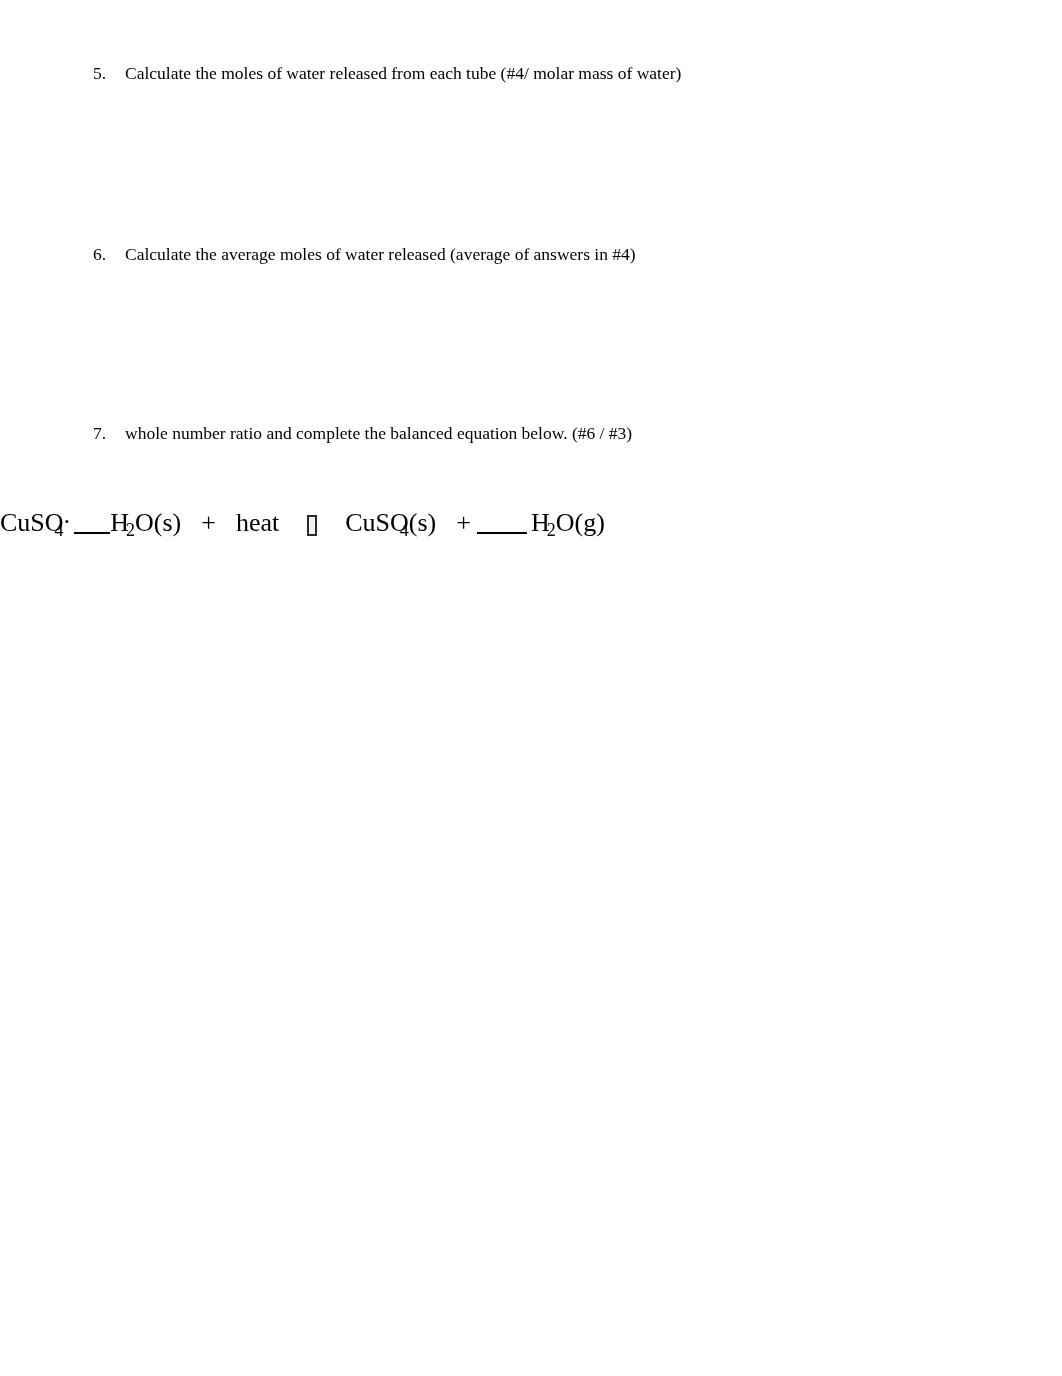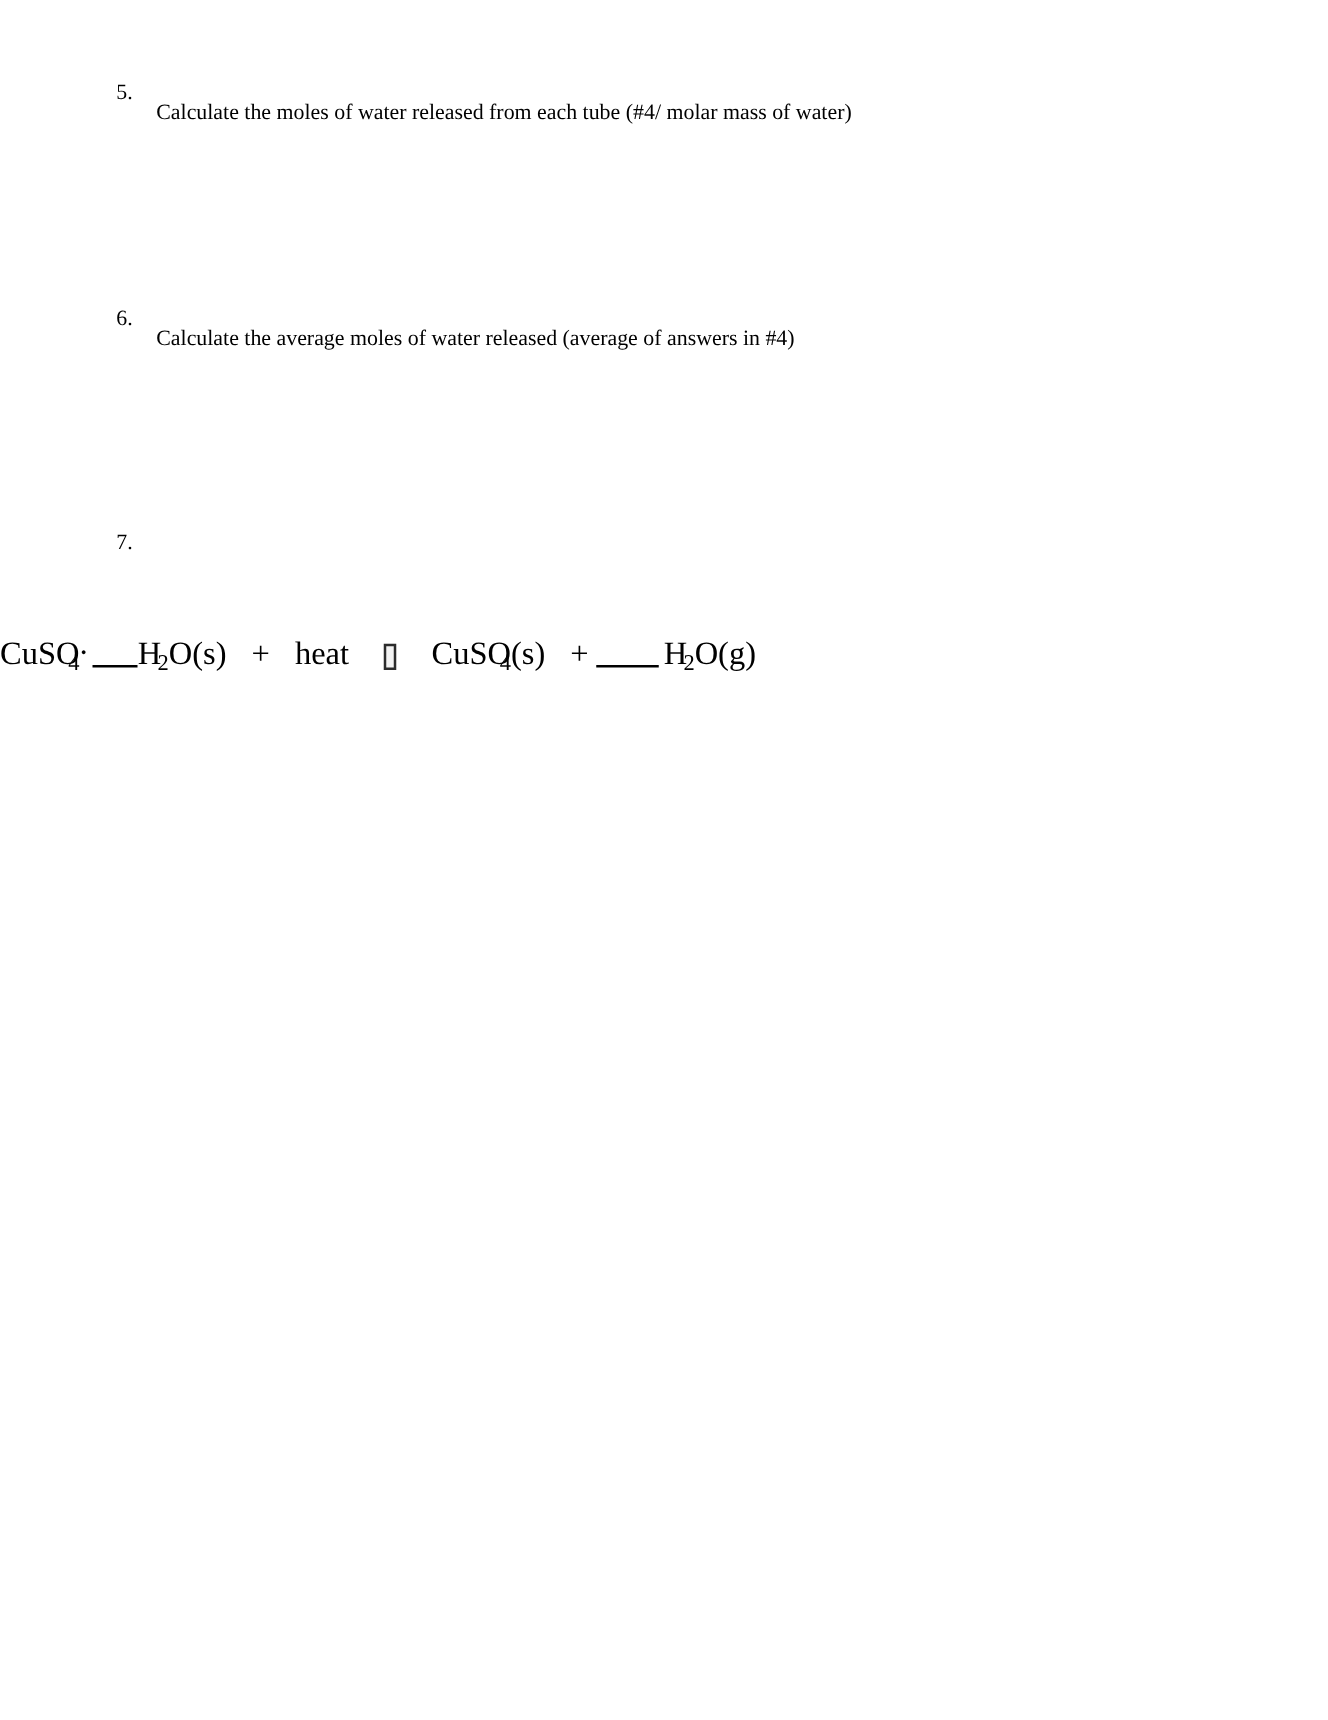--- a/index.html
+++ b/index.html
@@ -43,21 +43,20 @@
   .item-body {
     position: absolute;
     left: 32px;
     top: 0;
     font-size: 17.5px;
     line-height: 23px;
   }
   .item-line {
     display: block;
     white-space: pre;
-    margin-top: 16px;
   }
 
   #item-5  { left: 93px; top: 62px;  width: 900px; }
   #item-6  { left: 93px; top: 243px; width: 900px; }
   #item-7  { left: 93px; top: 422px; width: 900px; }
 
   
   .equation {
     position: absolute;
     left: 0;
@@ -134,20 +133,21 @@
   <div class="item" id="item-6">
     <span class="item-num">6.</span>
     <span class="item-body">
       <span class="item-line">Calculate the average moles of water released (average of answers in #4)</span>
     </span>
   </div>
 
   <div class="item" id="item-7">
     <span class="item-num">7.</span>
     <span class="item-body">
+      <span class="item-line">whole number ratio and complete the balanced equation below. (#6 / #3)</span>
     </span>
   </div>
 
   <div class="equation">
     <span class="eq-inner">
 
       <span class="eq-part">CuSO</span><span class="sub-tight">4</span><span class="mdot">·</span><span class="blank blank-1"></span><span class="eq-part">H</span><span class="sub">2</span><span class="eq-part">O(s)</span>
 
       <span class="gap-sm"></span>
       <span class="eq-part">+</span>

